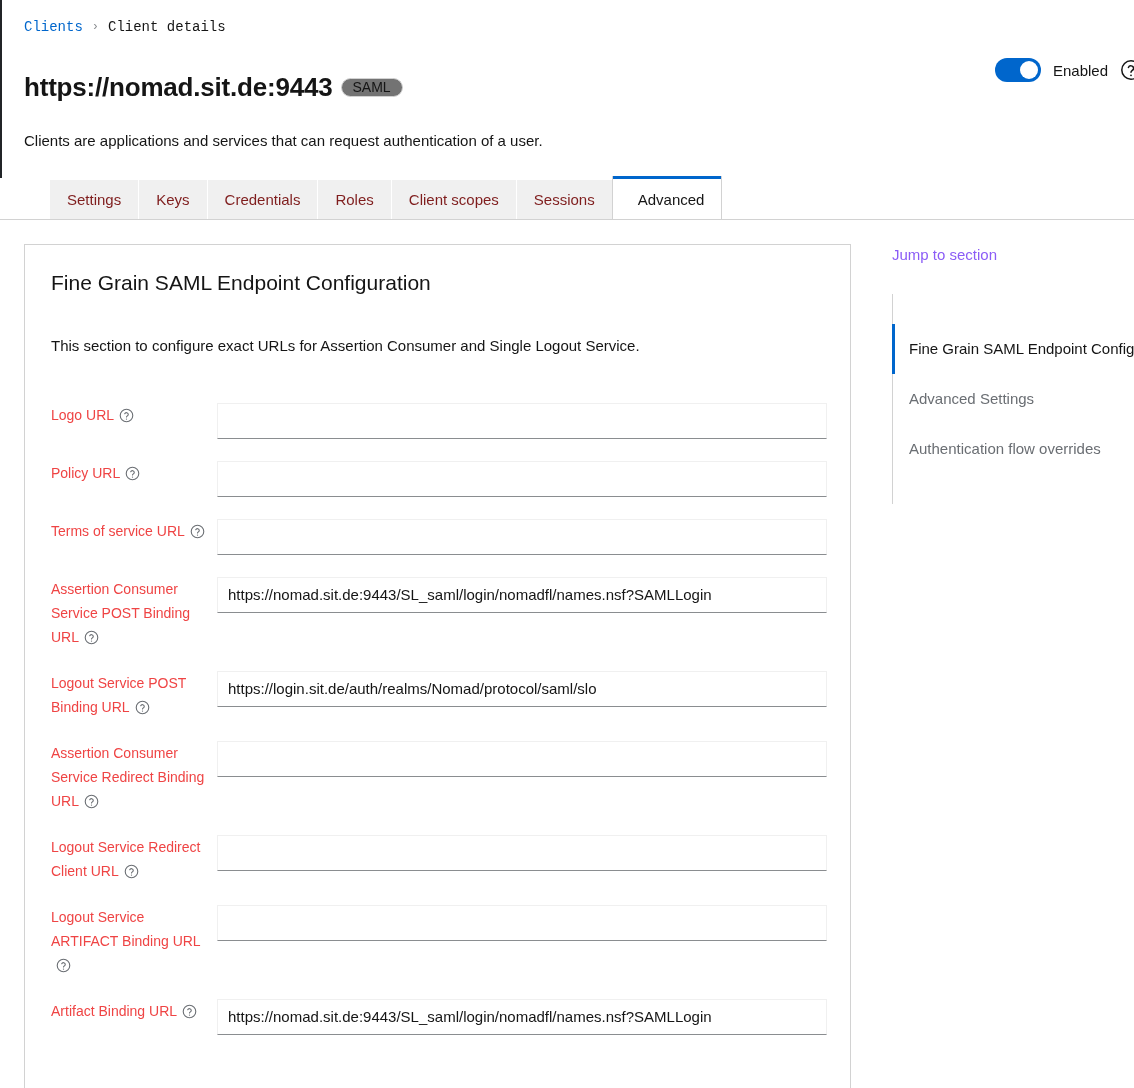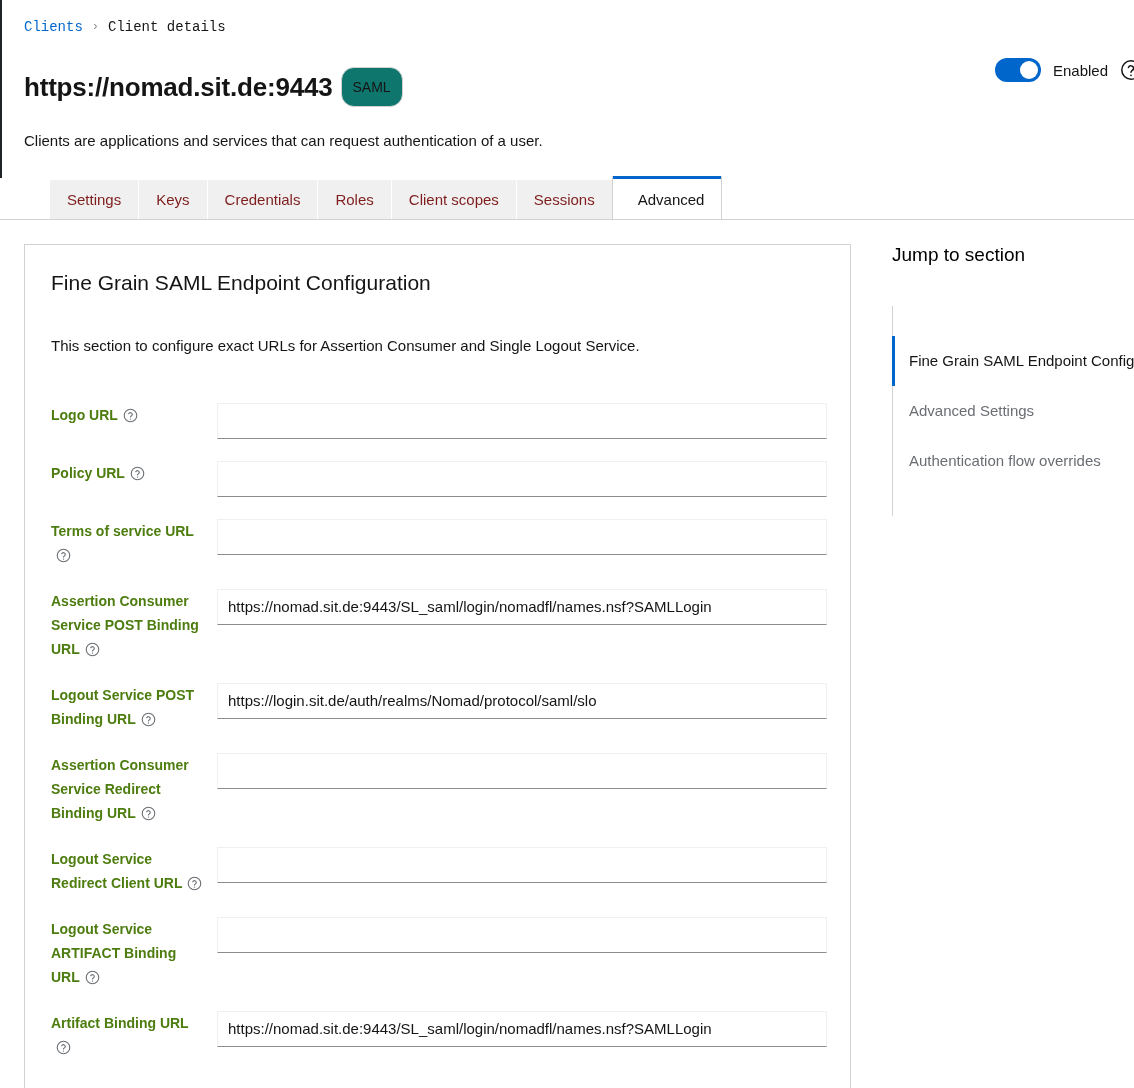--- a/index.html
+++ b/index.html
@@ -55,24 +55,24 @@
     font-size: 26px;
     font-weight: 600;
     line-height: 32px;
     letter-spacing: -0.2px;
     color: #151515;
   }
   .badge-saml {
     display: inline-flex;
     align-items: center;
     justify-content: center;
-    height: 40px;
+    height: 19px;
     padding: 0 11px;
     border-radius: 13px;
-    background: #0f766e;
+    background: #737373;
     border: 1px solid #d2d2d2;
     font-size: 14px;
     color: #151515;
   }
   .subtitle {
     margin-top: 9px;
     font-size: 15px;
     line-height: 22px;
     color: #151515;
   }
@@ -184,23 +184,23 @@
   .form-row {
     display: flex;
     align-items: flex-start;
     margin-bottom: 22px;
   }
   .form-label {
     width: 166px;
     flex: none;
     padding-right: 12px;
     font-size: 14px;
-    font-weight: 700;
+    font-weight: 400;
     line-height: 24px;
-    color: #4d7c0f;
+    color: #ef4444;
   }
   .form-label .help {
     display: inline-block;
     vertical-align: -3px;
     margin-left: 5px;
   }
   .form-control { flex: 1; }
   .text-input {
     width: 610px;
     height: 36px;
@@ -216,24 +216,24 @@
   }
 
   
   .jump {
     padding-left: 41px;
     padding-top: 0;
     flex: none;
     width: 260px;
   }
   .jump-title {
-    font-size: 19px;
+    font-size: 15px;
     line-height: 22px;
-    color: #000000;
-    margin-bottom: 40px;
+    color: #8b5cf6;
+    margin-bottom: 28px;
   }
   .jump-list {
     border-left: 1px solid #d2d2d2;
     position: relative;
   }
   .jump-item {
     position: relative;
     padding: 14px 0 14px 16px;
     font-size: 15px;
     line-height: 22px;

